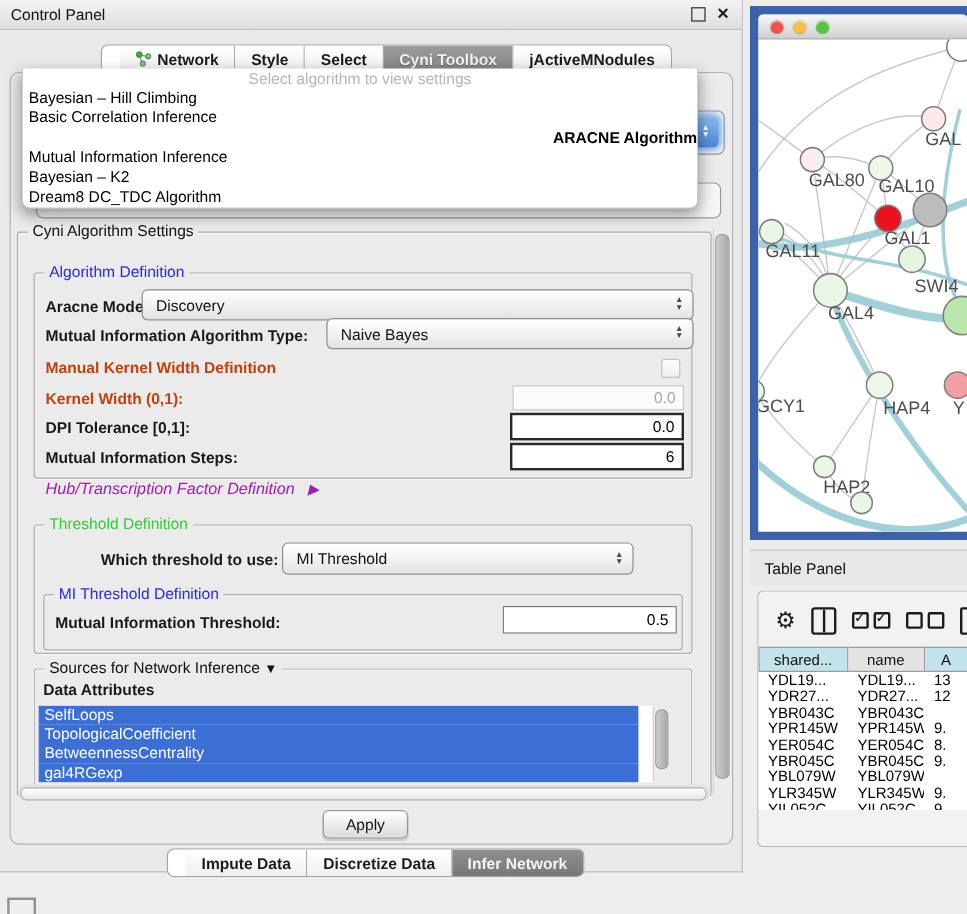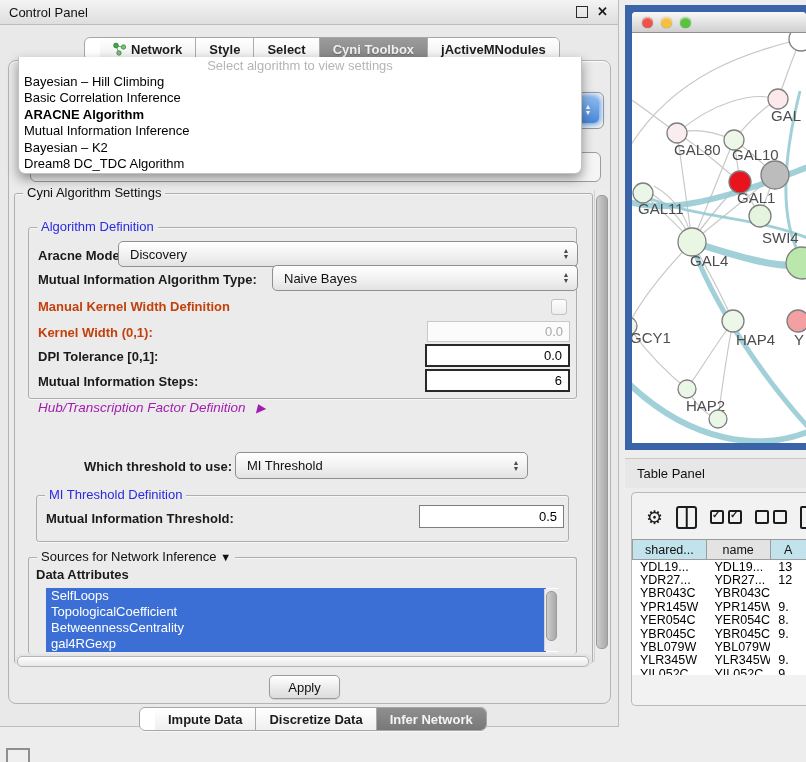--- a/index.html
+++ b/index.html
@@ -31,21 +31,21 @@
   
   #cp-frame{left:8px;top:60px;width:601px;height:642px;background:#ebebeb;
             border:1px solid #b3b3b3;border-radius:8px;box-shadow:inset 0 1px 0 #fdfdfd;}
 
   
   #algo-overlay{left:18px;top:57px;width:562px;height:116px;background:#ffffff;
                 border:1px solid #c2c2c2;border-top:none;border-radius:0 0 7px 7px;
                 box-shadow:0 5px 12px rgba(0,0,0,.40);z-index:30;overflow:hidden;}
   #algo-placeholder{height:17px;text-align:center;color:#b5b5b5;font-size:13px;line-height:17px;}
   .algo-item{height:16.4px;line-height:16.4px;padding-left:5px;font-size:13px;color:#000;white-space:nowrap;}
-  .algo-item.selected{font-weight:bold;}
+  .algo-item.selected{font-weight:bold;text-align:right;}
 
   
   #bg-combo-right{left:540px;top:92px;width:62px;height:35px;border:1px solid #979797;border-radius:6px;
                   background:#f2f2f2;z-index:20;}
   #bg-combo-right .glow{position:absolute;right:4px;top:4px;width:22px;height:26px;border-radius:5px;
         background:linear-gradient(#8ab9ee,#4a86d8);box-shadow:0 0 5px 2px rgba(92,155,233,.85);
         display:flex;flex-direction:column;align-items:center;justify-content:center;color:#fff;
         font-size:7px;line-height:6px;}
   #bg-combo-data{left:30px;top:152px;width:571px;height:30px;border:1px solid #9c9c9c;border-radius:6px;
                  background:#f5f5f5;z-index:20;color:#9a9a9a;font-size:13px;line-height:28px;
@@ -77,21 +77,21 @@
 
   .tinput{position:absolute;background:#fff;font-size:13px;display:flex;align-items:center;
           justify-content:flex-end;padding:0 6px;box-sizing:border-box;}
   .tinput.strong{border:2px solid #282828;color:#000;}
   .tinput.mid{border:1px solid #7d7d7d;color:#000;}
   .tinput.dis{border:1px solid #c8c8c8;background:#fbfbfb;color:#a8a8a8;}
 
   .checkbox{position:absolute;width:14px;height:14px;border:1px solid #c3c3c3;border-radius:3px;
             background:linear-gradient(#fefefe,#ededed);}
 
-  #attr-list{left:46px;top:588px;width:512px;height:64px;background:#fff;overflow:hidden;z-index:2;}
+  #attr-list{left:32px;top:588px;width:512px;height:64px;background:#fff;overflow:hidden;z-index:2;}
   .attr-item{height:16px;line-height:16px;padding-left:5px;font-size:13px;color:#fff;background:#3c6fd6;
              width:495px;}
 
   .apply-btn{position:absolute;border:1px solid #9b9b9b;border-radius:5px;height:22px;
              background:linear-gradient(#ffffff,#e9e9e9 60%,#dcdcdc);display:flex;align-items:center;
              justify-content:center;font-size:13px;color:#111;box-shadow:0 1px 1px rgba(0,0,0,.12);}
 
   
   #mini-square{left:6px;top:748px;width:20px;height:14px;border:2px solid #8f8f8f;background:#efefef;}
 
@@ -120,21 +120,21 @@
   .pair{display:flex;gap:4px;}
   .file-icon{width:15px;height:19px;border:2.5px solid #1c1c1c;border-radius:2px;background:#f2f2f2;}
 
   #tp-table{position:absolute;left:0;top:46px;width:100%;}
   #tp-header{display:flex;height:21px;}
   .th{border:1px solid #9c9c9c;border-left:none;box-sizing:border-box;font-size:12.5px;
       display:flex;align-items:center;justify-content:center;color:#111;background:#e3e3e3;overflow:hidden;}
   .th:first-child{border-left:1px solid #9c9c9c;}
   .th.hl{background:#c2e2ec;}
   #tp-rows{background:#fff;height:115px;overflow:hidden;}
-  .tr{display:flex;height:13.4px;align-items:center;font-size:12.5px;color:#000;}
+  .tr{display:flex;height:13.4px;align-items:flex-start;font-size:12.5px;color:#000;}
   .td{overflow:hidden;white-space:nowrap;box-sizing:border-box;padding-left:8px;}
 </style>
 </head>
 <body>
 
 <div id="app">
 
   <div id="cp-window" class="abs">
     <div id="cp-titlebar">
       <span id="cp-title">Control Panel</span>
@@ -232,20 +232,23 @@
   <span class="lbl" style="left:38px;top:374px;">Mutual Information Steps:</span>
   <div class="tinput strong" style="left:425px;top:369px;width:145px;height:23px;">
     <span>6</span>
   </div>
 
   <span class="abs" style="left:38px;top:400px;font-size:13.5px;color:#a21caf;font-style:italic;">
     <span>Hub/Transcription Factor Definition</span>
     <span style="font-size:12px;margin-left:7px;">▶</span>
   </span>
 
+  <div class="group" style="left:28px;top:437px;width:547px;height:106px;">
+    <span class="group-title t-green">Threshold Definition</span>
+  </div>
   <span class="lbl" style="left:84px;top:459px;">Which threshold to use:</span>
   <div class="combo" style="left:235px;top:452px;width:291px;height:25px;">
     <span class="val">MI Threshold</span>
     <span class="spin">
         <span>▲</span>
         <span>▼</span>
       </span>
   </div>
   <div class="group" style="left:36px;top:495px;width:531px;height:45px;">
     <span class="group-title t-blue">MI Threshold Definition</span>

